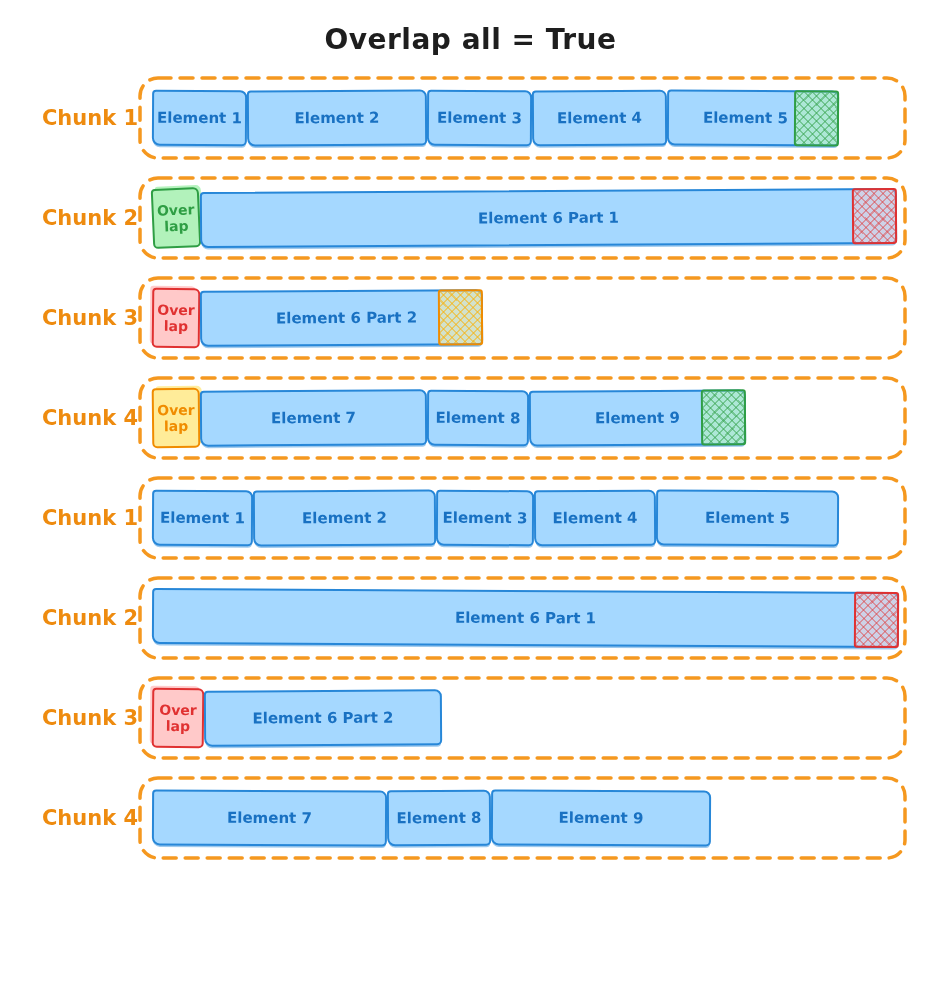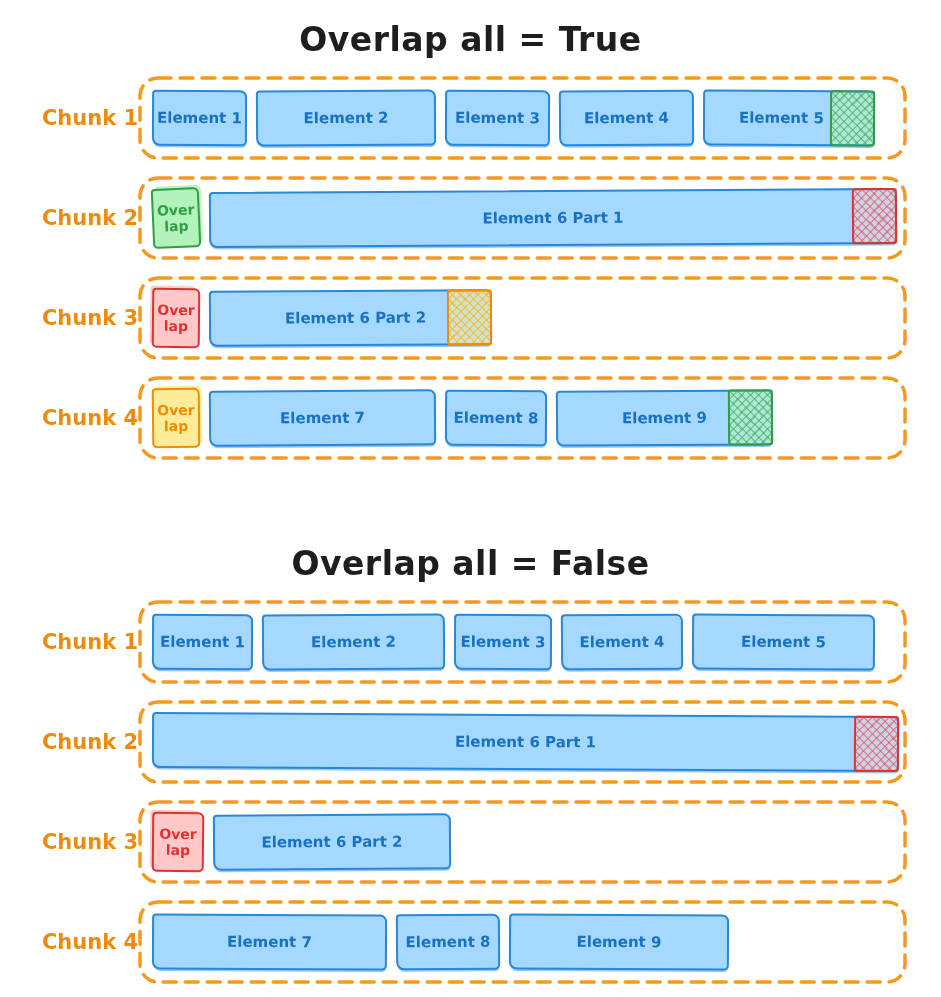--- a/index.html
+++ b/index.html
@@ -7,21 +7,21 @@
     position:relative;
     width:941px;height:997px;
     background:#ffffff;
     font-family:"DejaVu Sans","Liberation Sans",sans-serif;
     overflow:hidden;
     padding-top:16px;
     box-sizing:border-box;
   }
   .section-title{
     text-align:center;
-    font-size:33px;
+    font-size:28px;
     font-weight:700;
     letter-spacing:.5px;
     color:#1e1e1e;
     height:48px;
     line-height:48px;
     margin-bottom:14px;
   }
   .section-false .section-title{ margin-top:82px; }
   .row{
     display:flex;
@@ -38,21 +38,21 @@
     color:#ee8b0f;
     padding-left:40px;
   }
   .tray{
     position:relative;
     flex:1;
     height:80px;
     margin-right:36px;
     display:flex;
     align-items:center;
-    gap:9px;
+    gap:0;
     padding:0 12px;
     box-sizing:border-box;
   }
   .tray-border{
     position:absolute;
     inset:0;
     width:100%;height:100%;
     overflow:visible;
     pointer-events:none;
   }
@@ -219,21 +219,20 @@
           </div>
         <div class="el" style="width:217px;justify-content:flex-start;padding-left:58px">
           <span class="el-label">Element 9</span>
           <span class="hatch green"></span>
         </div>
       </div>
     </div>
   </div>
 
   <div class="section section-false">
-    <div class="section-title">Overlap all = False</div>
 
     <div class="row">
       <div class="row-label">Chunk 1</div>
       <div class="tray">
         <svg class="tray-border">
             <rect x="0" y="0" width="100%" height="100%" rx="18" fill="none" stroke="#f5981f" stroke-width="3.5" stroke-dasharray="13 9" stroke-linecap="round"></rect>
           </svg>
         <div class="el" style="width:101px">
             <span class="el-label">Element 1</span>
           </div>

